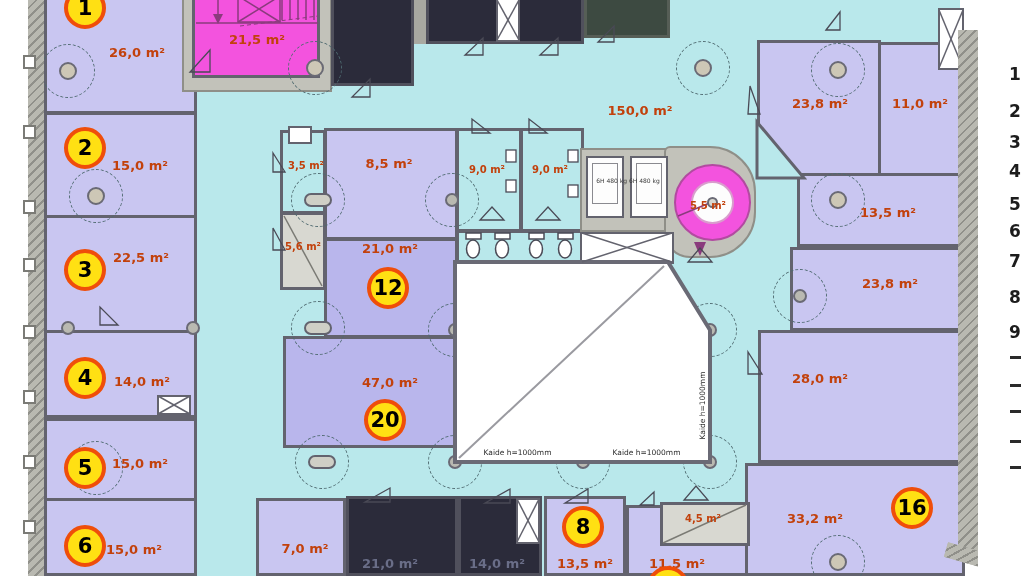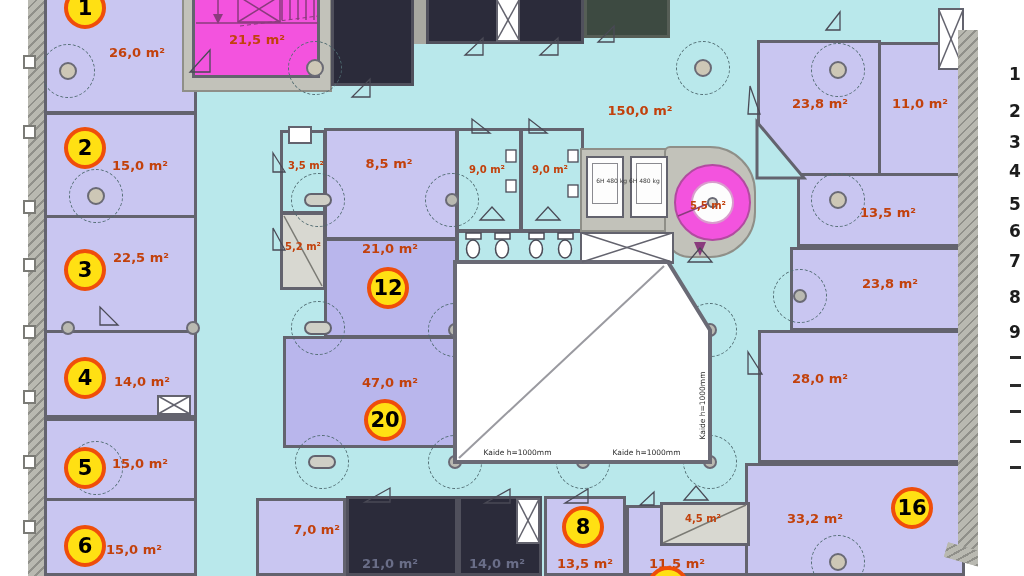--- a/index.html
+++ b/index.html
@@ -244,34 +244,34 @@
 
   <span class="area" style="left:102px;top:45px;">26,0 m²</span>
   <span class="area" style="left:105px;top:158px;">15,0 m²</span>
   <span class="area" style="left:106px;top:250px;">22,5 m²</span>
   <span class="area" style="left:107px;top:374px;">14,0 m²</span>
   <span class="area" style="left:105px;top:456px;">15,0 m²</span>
   <span class="area" style="left:99px;top:542px;">15,0 m²</span>
   <span class="area" style="left:222px;top:32px;">21,5 m²</span>
   <span class="area sm" style="left:281px;top:160px;">3,5 m²</span>
   <span class="area" style="left:354px;top:156px;">8,5 m²</span>
-  <span class="area sm" style="left:278px;top:241px;">5,2 m²</span>
+  <span class="area sm" style="left:278px;top:241px;">5,6 m²</span>
   <span class="area" style="left:355px;top:241px;">21,0 m²</span>
   <span class="area" style="left:355px;top:375px;">47,0 m²</span>
   <span class="area sm" style="left:462px;top:164px;">9,0 m²</span>
   <span class="area sm" style="left:525px;top:164px;">9,0 m²</span>
   <span class="area" style="left:605px;top:103px;">150,0 m²</span>
   <span class="area sm" style="left:683px;top:200px;">5,5 m²</span>
   <span class="area" style="left:785px;top:96px;">23,8 m²</span>
   <span class="area" style="left:885px;top:96px;">11,0 m²</span>
   <span class="area" style="left:853px;top:205px;">13,5 m²</span>
   <span class="area" style="left:855px;top:276px;">23,8 m²</span>
   <span class="area" style="left:785px;top:371px;">28,0 m²</span>
   <span class="area" style="left:780px;top:511px;">33,2 m²</span>
-  <span class="area" style="left:270px;top:522px;text-align:right;">7,0 m²</span>
+  <span class="area" style="left:270px;top:541px;">7,0 m²</span>
   <span class="area dim" style="left:355px;top:556px;">21,0 m²</span>
   <span class="area dim" style="left:462px;top:556px;">14,0 m²</span>
   <span class="area" style="left:550px;top:556px;">13,5 m²</span>
   <span class="area" style="left:642px;top:556px;">11,5 m²</span>
   <span class="area sm" style="left:678px;top:513px;">4,5 m²</span>
 
   <span class="kaide" style="left:475px;top:448px;">Kaide h=1000mm</span>
   <span class="kaide" style="left:604px;top:448px;">Kaide h=1000mm</span>
   <span class="kaide" style="left:698px;top:448px;transform:rotate(-90deg);transform-origin:left top;">Kaide h=1000mm</span>
   <span class="liftlabel" style="left:580px;top:177px;">6H 480 kg 6H 480 kg</span>

